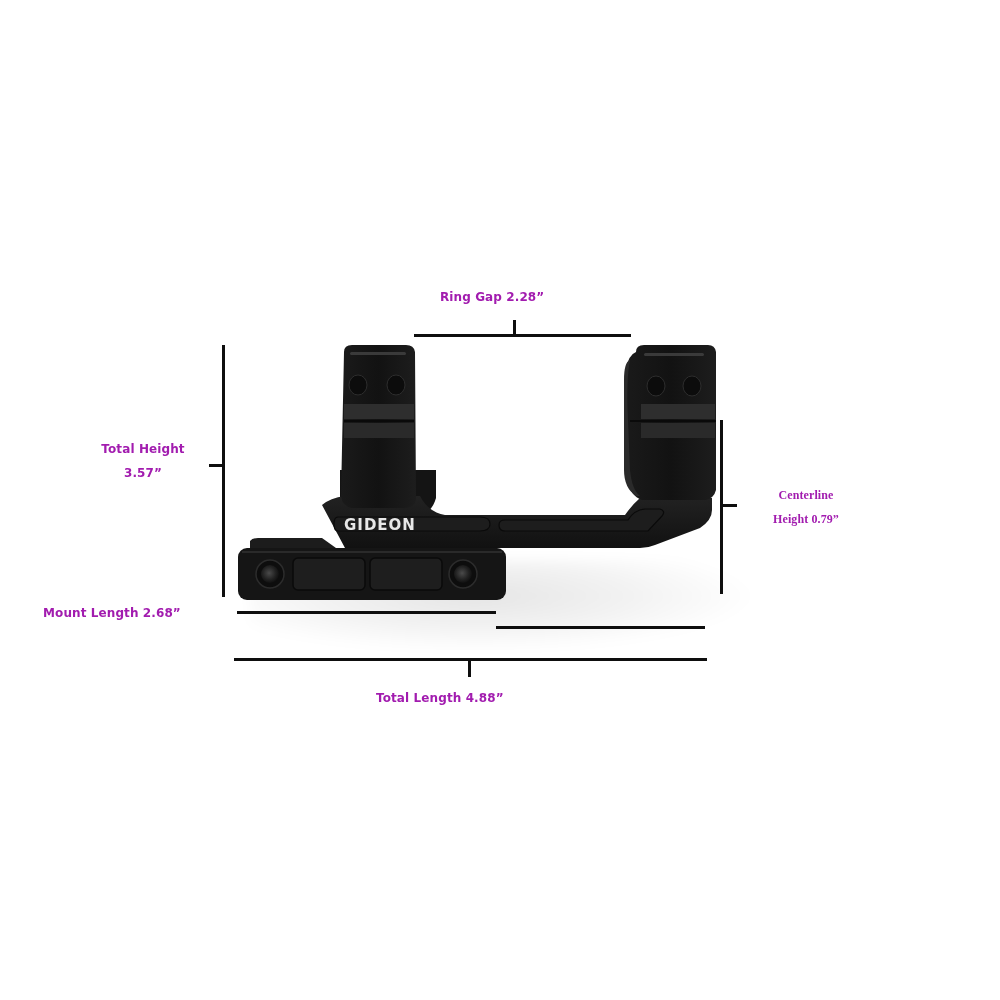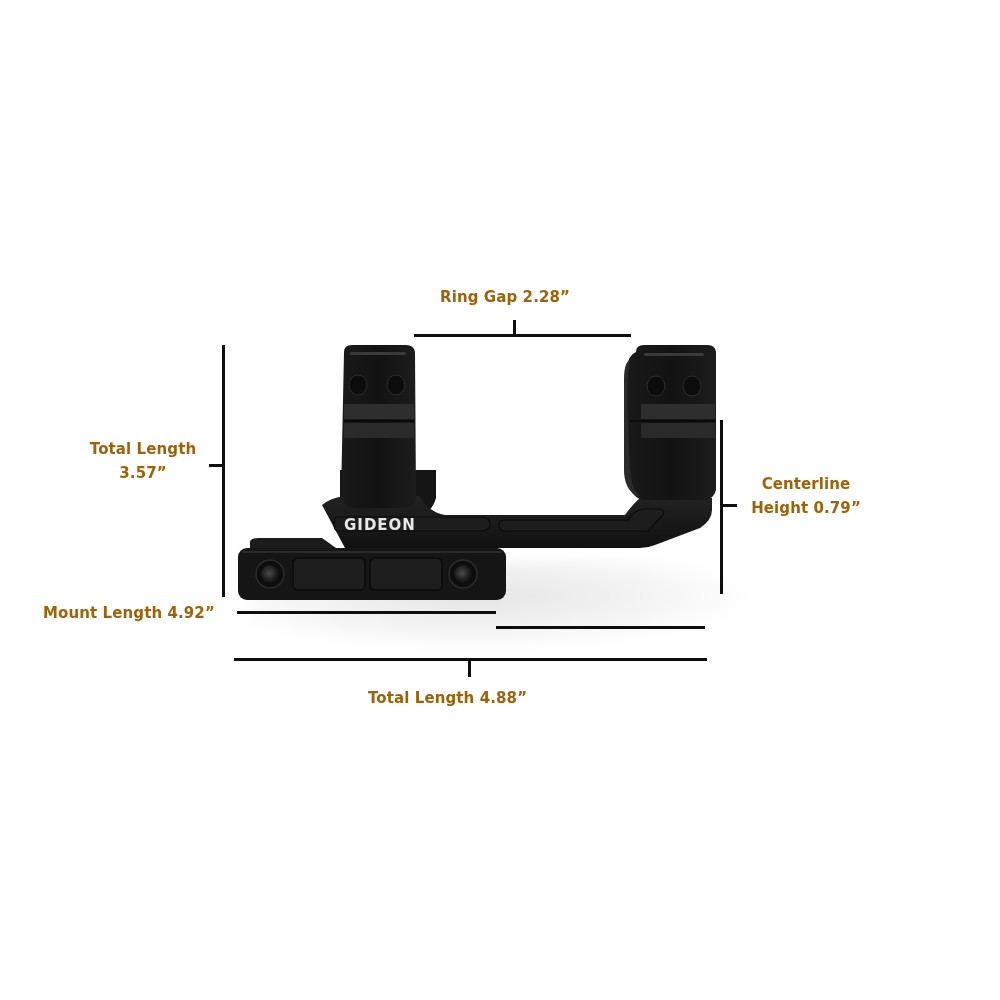--- a/index.html
+++ b/index.html
@@ -28,22 +28,22 @@
       filter: blur(6px);
     }
     .product {
       position: absolute;
       left: 0; top: 0;
       width: 1000px; height: 1000px;
     }
     .label {
       position: absolute;
       font-weight: bold;
-      font-size: 15px;
-      color: #a16207;
+      font-size: 12px;
+      color: #a21caf;
       line-height: 24px;
       white-space: nowrap;
       letter-spacing: 0.1px;
     }
     .label.center { text-align: center; }
     .dim-line {
       position: absolute;
       background: #0e0e0e;
     }
   </style>
@@ -150,27 +150,27 @@
   <div class="dim-line" style="left:237px; top:611px; width:259px; height:3px;"></div>
 
   <div class="dim-line" style="left:496px; top:626px; width:209px; height:3px;"></div>
 
   <div class="dim-line" style="left:234px; top:658px; width:473px; height:3px;"></div>
   <div class="dim-line" style="left:468px; top:660px; width:3px; height:17px;"></div>
 
   <div class="label" style="left:440px; top:285px;">Ring Gap 2.28”</div>
 
   <div class="label center" style="left:78px; top:437px; width:130px;">
-    <div>Total Length</div>
+    <div>Total Height</div>
     <div>3.57”</div>
   </div>
 
-  <div class="label center" style="left:742px; top:472px; width:128px;">
+  <div class="label center" style="left:742px; top:483px; width:128px;font-family:Liberation Serif, serif;">
     <div>Centerline</div>
     <div>Height 0.79”</div>
   </div>
 
-  <div class="label" style="left:43px; top:601px;">Mount Length 4.92”</div>
+  <div class="label" style="left:43px; top:601px;">Mount Length 2.68”</div>
 
 
-  <div class="label" style="left:368px; top:686px;">Total Length 4.88”</div>
+  <div class="label" style="left:376px; top:686px;">Total Length 4.88”</div>
 
 </div>
 
 </body></html>

